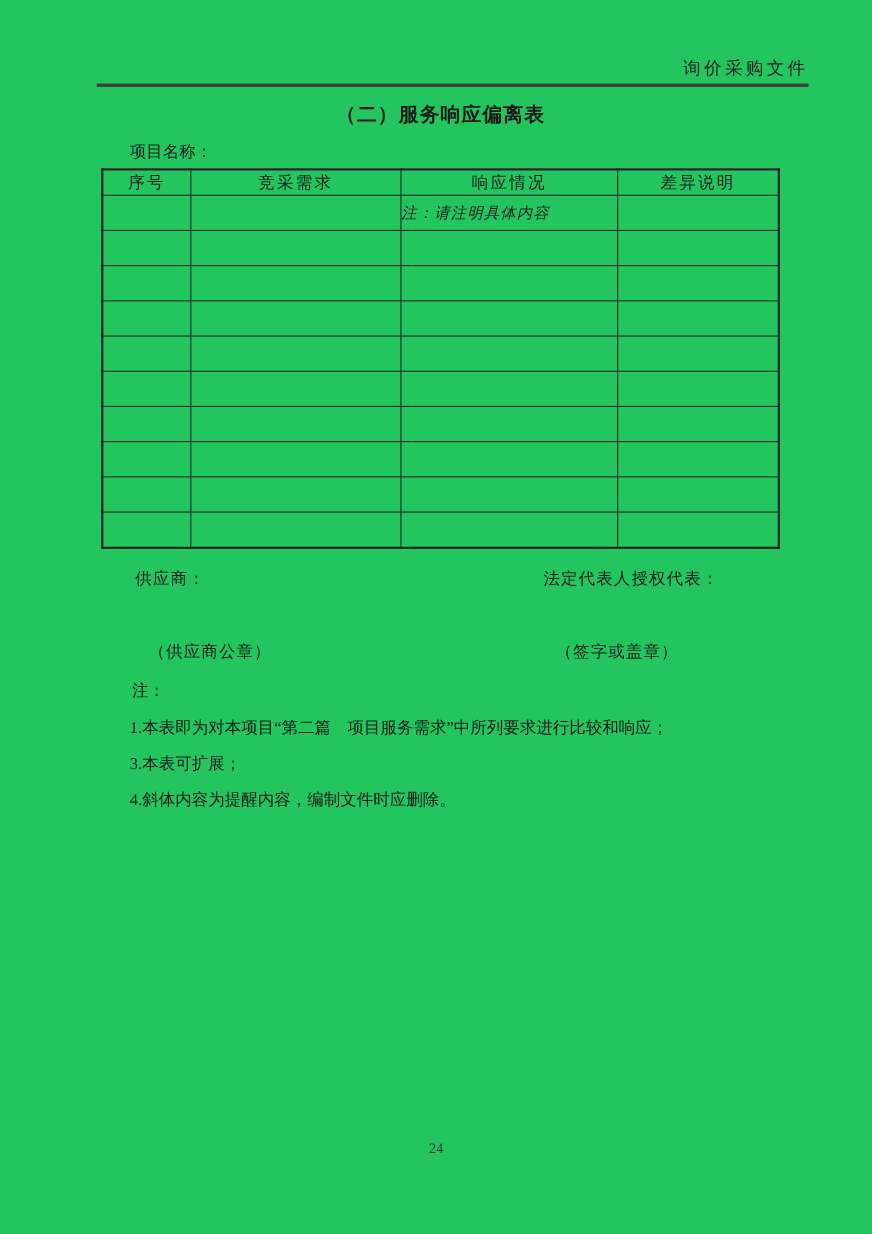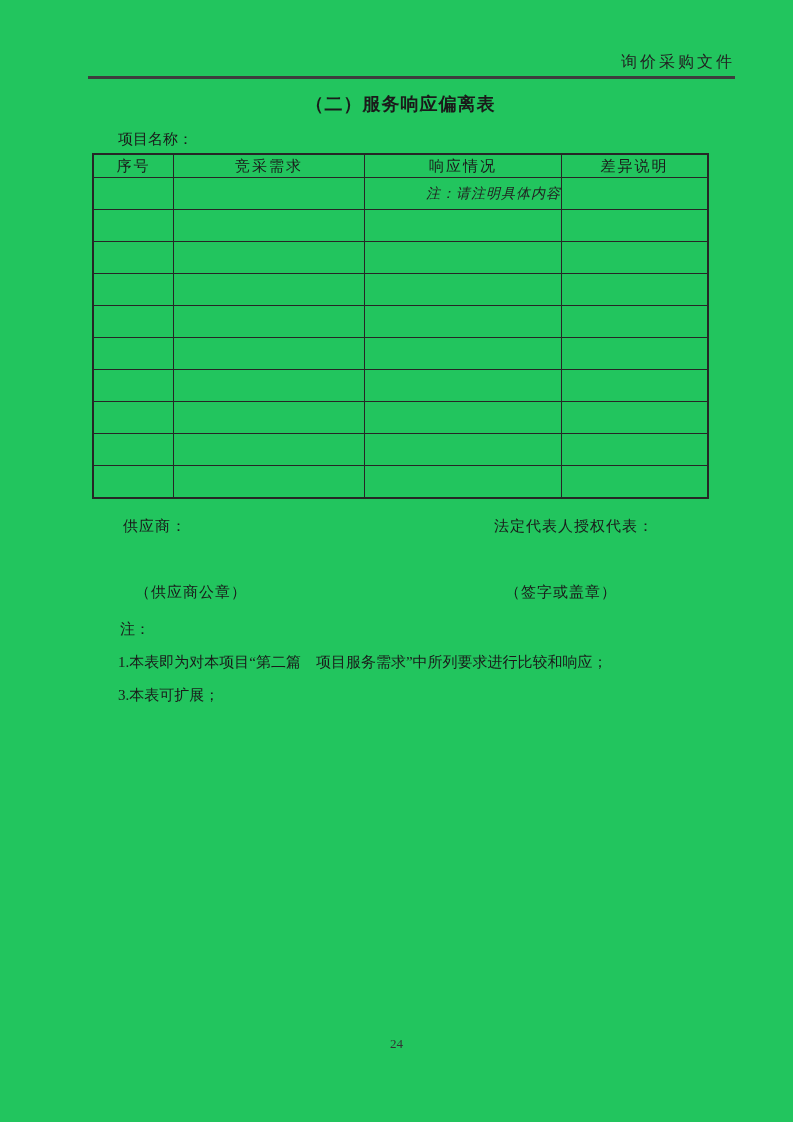--- a/index.html
+++ b/index.html
@@ -57,21 +57,21 @@
     height: 22px;
     font-size: 15px;
     font-weight: 400;
     text-align: center;
     letter-spacing: 2px;
   }
   table.deviation td { height: 31px; }
   table.deviation td.note-cell {
     font-style: italic;
     font-size: 14px;
-    text-align: right;
+    text-align: left;
     color: #222222;
     letter-spacing: 1px;
   }
   .sig-row, .seal-row, .date-row {
     position: relative;
     height: 20px;
     font-size: 15px;
     letter-spacing: 1px;
   }
   .sig-row  { margin-top: 18px; text-align: right; }
@@ -196,19 +196,20 @@
     <div class="seal-row">
       <span class="seal-supplier">（供应商公章）</span>
       <span class="seal-sign">（签字或盖章）</span>
     </div>
 
 
     <div class="notes">
       <div class="notes-label">注：</div>
       <div class="note-item">1.本表即为对本项目“第二篇　项目服务需求”中所列要求进行比较和响应；</div>
       <div class="note-item">3.本表可扩展；</div>
+      <div class="note-item">4.斜体内容为提醒内容，编制文件时应删除。</div>
     </div>
 
   </div>
 
   <div class="page-number">24</div>
 
 </div>
 
 </body></html>

